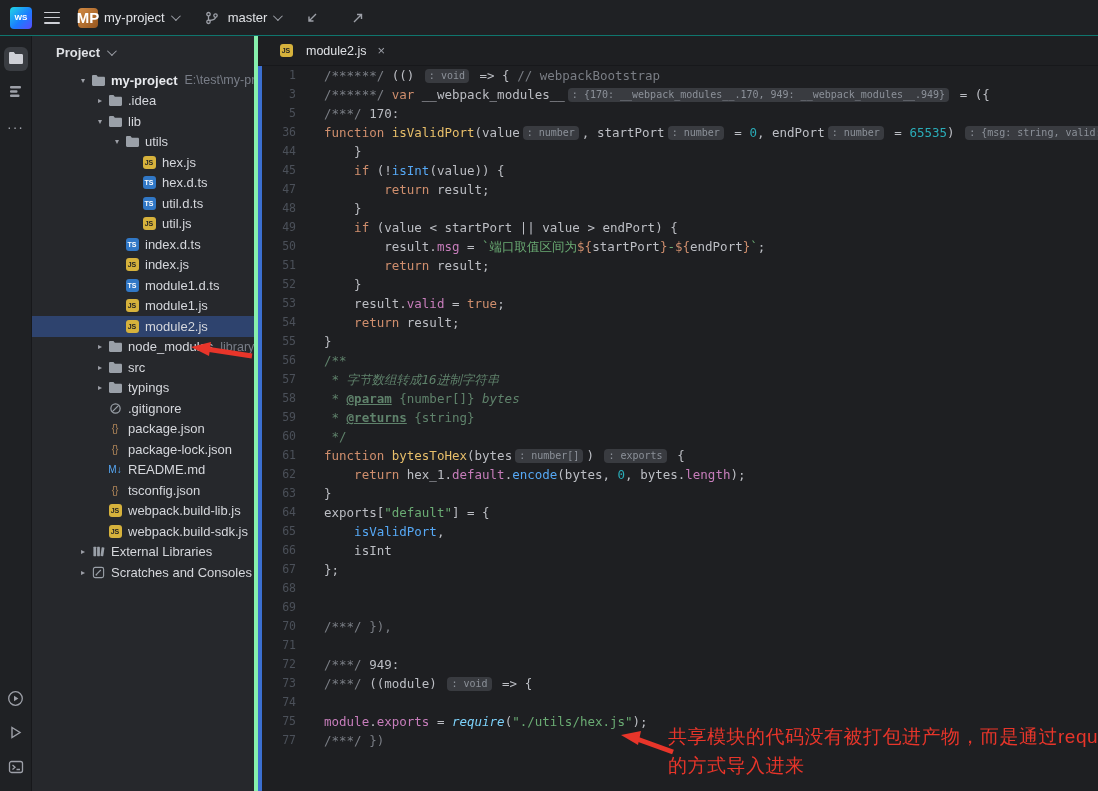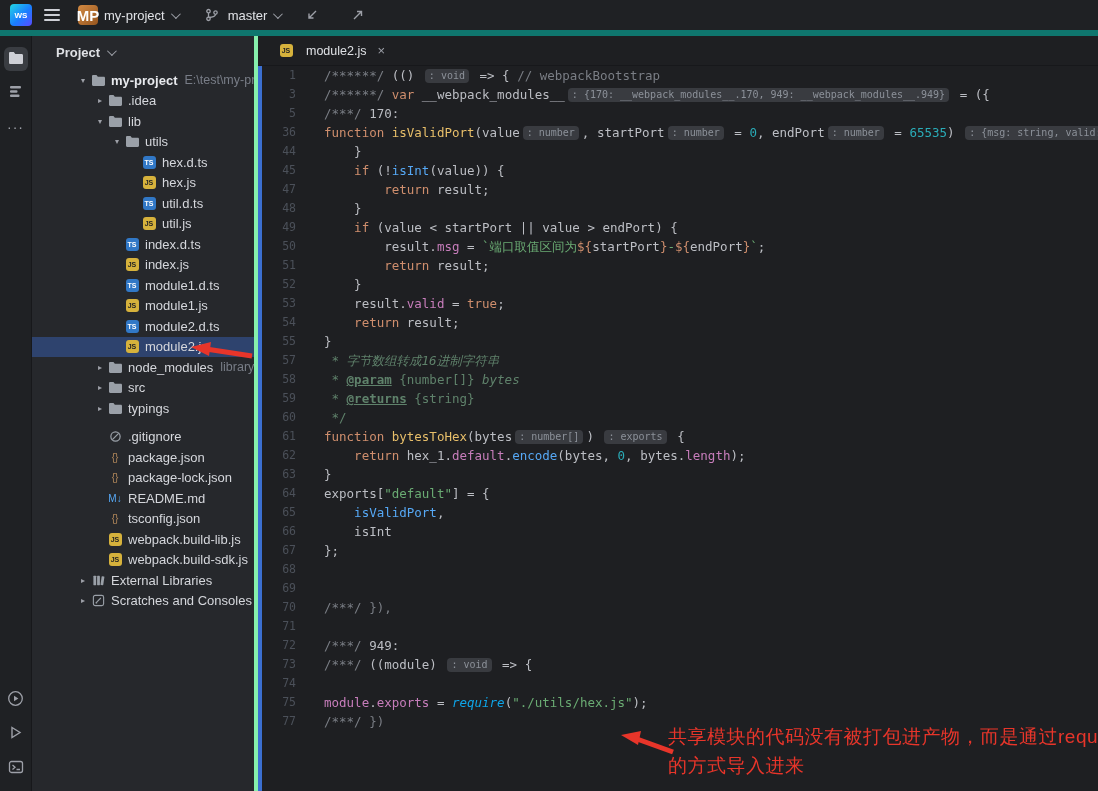--- a/index.html
+++ b/index.html
@@ -1,20 +1,20 @@
 <!DOCTYPE html>
 <html><head>
 <meta charset="utf-8">
 <style>
   * { margin:0; padding:0; box-sizing:border-box; }
   html,body { width:1098px; height:791px; background:#1e1f22; overflow:hidden;
     font-family:"Liberation Sans", sans-serif; position:relative; }
 
   
-  .toolbar { height:36px; background:#1f2124; border-bottom:6px solid #0f766e;
+  .toolbar { height:36px; background:#1f2124; border-bottom:1px solid #0f766e;
     display:flex; align-items:center; padding:0 10px; gap:12px; }
   .logo { width:22px; height:22px; border-radius:4px; flex:none;
     background:linear-gradient(135deg,#21d7e4 0%,#1a7dff 55%,#5a4bff 100%);
     color:#fff; font-size:8px; font-weight:bold; display:flex; align-items:center; justify-content:center; }
   .hamburger { width:16px; height:12px; display:flex; flex-direction:column; justify-content:space-between; cursor:pointer; }
   .hamburger i { display:block; height:1.6px; background:#ced0d6; border-radius:1px; }
   .widget { display:flex; align-items:center; gap:6px; color:#dfe1e5; font-size:13px; padding:3px 6px; border-radius:6px; }
   .badge { width:20px; height:20px; border-radius:4px; flex:none;
     background:linear-gradient(135deg,#d28a43,#96561f); color:#fff; font-size:15px; font-weight:bold;
     display:flex; align-items:center; justify-content:center; }
@@ -58,21 +58,21 @@
   .lc { flex:1; color:#bcbec4; }
 
   .tk-txt { color:#bcbec4; }
   .tk-cmt { color:#7a7e85; }
   .tk-doc { color:#5f826b; }
   .tk-docit { color:#5f826b; font-style:italic; }
   .tk-doctag { color:#5f826b; text-decoration:underline; font-weight:bold; }
   .tk-kw { color:#cf8e6d; }
   .tk-fn { color:#e8bf6a; }
   .tk-call { color:#56a8f5; }
-  .tk-callit { color:#0ea5e9; font-style:italic; }
+  .tk-callit { color:#7dd3fc; font-style:italic; }
   .tk-str { color:#6aab73; }
   .tk-num { color:#2aacb8; }
   .tk-prop { color:#c77dbb; }
   .tk-propit { color:#c77dbb; }
   .tk-inlay { display:inline-block; background:#393b40; color:#8c9199; border-radius:4px;
     padding:0 4px; margin:0 3px; font-size:10px; height:14px; line-height:14px; vertical-align:1.5px; }
 
   
   .ann { position:absolute; left:0; top:0; width:1098px; height:791px; pointer-events:none; }
   .ann svg { position:absolute; }
@@ -203,26 +203,26 @@
         <div class="trow" style="padding-left: 78px;">
           <span class="chev">▾</span>
           <span class="fic">
             <svg width="15" height="13" viewBox="0 0 16 14">
               <path d="M1 2.2C1 1.5 1.6 1 2.3 1h3.5l1.5 1.9h6.4c.7 0 1.3.6 1.3 1.3v7.5c0 .7-.6 1.3-1.3 1.3H2.3C1.6 13 1 12.4 1 11.7V2.2z" fill="#9aa0a8"></path>
             </svg>
           </span>
           <span class="tlabel">utils</span>
         </div>
         <div class="trow" style="padding-left: 109px;">
+          <span class="fic boxed" style="color: rgb(30, 31, 34); background: rgb(214, 178, 60);">JS</span>
+          <span class="tlabel">hex.js</span>
+        </div>
+        <div class="trow" style="padding-left: 109px;">
           <span class="fic boxed" style="color: rgb(255, 255, 255); background: rgb(49, 120, 198);">TS</span>
           <span class="tlabel">hex.d.ts</span>
-        </div>
-        <div class="trow" style="padding-left: 109px;">
-          <span class="fic boxed" style="color: rgb(30, 31, 34); background: rgb(214, 178, 60);">JS</span>
-          <span class="tlabel">hex.js</span>
         </div>
         <div class="trow" style="padding-left: 109px;">
           <span class="fic boxed" style="color: rgb(255, 255, 255); background: rgb(49, 120, 198);">TS</span>
           <span class="tlabel">util.d.ts</span>
         </div>
         <div class="trow" style="padding-left: 109px;">
           <span class="fic boxed" style="color: rgb(30, 31, 34); background: rgb(214, 178, 60);">JS</span>
           <span class="tlabel">util.js</span>
         </div>
         <div class="trow" style="padding-left: 92px;">
@@ -234,24 +234,20 @@
           <span class="tlabel">index.js</span>
         </div>
         <div class="trow" style="padding-left: 92px;">
           <span class="fic boxed" style="color: rgb(255, 255, 255); background: rgb(49, 120, 198);">TS</span>
           <span class="tlabel">module1.d.ts</span>
         </div>
         <div class="trow" style="padding-left: 92px;">
           <span class="fic boxed" style="color: rgb(30, 31, 34); background: rgb(214, 178, 60);">JS</span>
           <span class="tlabel">module1.js</span>
         </div>
-        <div class="trow" style="padding-left: 92px;">
-          <span class="fic boxed" style="color: rgb(255, 255, 255); background: rgb(49, 120, 198);">TS</span>
-          <span class="tlabel">module2.d.ts</span>
-        </div>
         <div class="trow sel" style="padding-left: 92px;">
           <span class="fic boxed" style="color: rgb(30, 31, 34); background: rgb(214, 178, 60);">JS</span>
           <span class="tlabel">module2.js</span>
         </div>
         <div class="trow" style="padding-left: 61px;">
           <span class="chev">▸</span>
           <span class="fic">
             <svg width="15" height="13" viewBox="0 0 16 14">
               <path d="M1 2.2C1 1.5 1.6 1 2.3 1h3.5l1.5 1.9h6.4c.7 0 1.3.6 1.3 1.3v7.5c0 .7-.6 1.3-1.3 1.3H2.3C1.6 13 1 12.4 1 11.7V2.2z" fill="#9aa0a8"></path>
             </svg>
@@ -270,21 +266,21 @@
         </div>
         <div class="trow" style="padding-left: 61px;">
           <span class="chev">▸</span>
           <span class="fic">
             <svg width="15" height="13" viewBox="0 0 16 14">
               <path d="M1 2.2C1 1.5 1.6 1 2.3 1h3.5l1.5 1.9h6.4c.7 0 1.3.6 1.3 1.3v7.5c0 .7-.6 1.3-1.3 1.3H2.3C1.6 13 1 12.4 1 11.7V2.2z" fill="#9aa0a8"></path>
             </svg>
           </span>
           <span class="tlabel">typings</span>
         </div>
-        <div class="trow" style="padding-left: 75px; margin-top: 8px;">
+        <div class="trow" style="padding-left: 75px;">
           <span class="fic">
             <svg width="13" height="13" viewBox="0 0 14 14" fill="none" stroke="#9aa0a8" stroke-width="1.3">
               <circle cx="7" cy="7" r="5"></circle>
               <path d="M3.6 10.4 L10.4 3.6"></path>
             </svg>
           </span>
           <span class="tlabel">.gitignore</span>
         </div>
         <div class="trow" style="padding-left: 75px;">
           <span class="fic" style="color: rgb(179, 136, 90);">{}</span>
@@ -353,20 +349,21 @@
           <div class="cl"><span class="ln">45</span><span class="lc"><span class="tk-txt">    </span><span class="tk-kw">if</span><span class="tk-txt"> (!</span><span class="tk-call">isInt</span><span class="tk-txt">(value)) {</span></span></div>
           <div class="cl"><span class="ln">47</span><span class="lc"><span class="tk-txt">        </span><span class="tk-kw">return</span><span class="tk-txt"> result;</span></span></div>
           <div class="cl"><span class="ln">48</span><span class="lc"><span class="tk-txt">    }</span></span></div>
           <div class="cl"><span class="ln">49</span><span class="lc"><span class="tk-txt">    </span><span class="tk-kw">if</span><span class="tk-txt"> (value &lt; startPort || value &gt; endPort) {</span></span></div>
           <div class="cl"><span class="ln">50</span><span class="lc"><span class="tk-txt">        result.</span><span class="tk-prop">msg</span><span class="tk-txt"> = </span><span class="tk-str">`端口取值区间为</span><span class="tk-kw">${</span><span class="tk-txt">startPort</span><span class="tk-kw">}</span><span class="tk-str">-</span><span class="tk-kw">${</span><span class="tk-txt">endPort</span><span class="tk-kw">}</span><span class="tk-str">`</span><span class="tk-txt">;</span></span></div>
           <div class="cl"><span class="ln">51</span><span class="lc"><span class="tk-txt">        </span><span class="tk-kw">return</span><span class="tk-txt"> result;</span></span></div>
           <div class="cl"><span class="ln">52</span><span class="lc"><span class="tk-txt">    }</span></span></div>
           <div class="cl"><span class="ln">53</span><span class="lc"><span class="tk-txt">    result.</span><span class="tk-prop">valid</span><span class="tk-txt"> = </span><span class="tk-kw">true</span><span class="tk-txt">;</span></span></div>
           <div class="cl"><span class="ln">54</span><span class="lc"><span class="tk-txt">    </span><span class="tk-kw">return</span><span class="tk-txt"> result;</span></span></div>
           <div class="cl"><span class="ln">55</span><span class="lc"><span class="tk-txt">}</span></span></div>
+          <div class="cl"><span class="ln">56</span><span class="lc"><span class="tk-doc">/**</span></span></div>
           <div class="cl"><span class="ln">57</span><span class="lc"><span class="tk-docit"> * 字节数组转成16进制字符串</span></span></div>
           <div class="cl"><span class="ln">58</span><span class="lc"><span class="tk-doc"> * </span><span class="tk-doctag">@param</span><span class="tk-doc"> {number[]} </span><span class="tk-docit">bytes</span></span></div>
           <div class="cl"><span class="ln">59</span><span class="lc"><span class="tk-doc"> * </span><span class="tk-doctag">@returns</span><span class="tk-doc"> {string}</span></span></div>
           <div class="cl"><span class="ln">60</span><span class="lc"><span class="tk-doc"> */</span></span></div>
           <div class="cl"><span class="ln">61</span><span class="lc"><span class="tk-kw">function </span><span class="tk-fn">bytesToHex</span><span class="tk-txt">(bytes</span><span class="tk-inlay">: number[]</span><span class="tk-txt">) </span><span class="tk-inlay">: exports</span><span class="tk-txt"> {</span></span></div>
           <div class="cl"><span class="ln">62</span><span class="lc"><span class="tk-txt">    </span><span class="tk-kw">return</span><span class="tk-txt"> hex_1.</span><span class="tk-propit">default</span><span class="tk-txt">.</span><span class="tk-call">encode</span><span class="tk-txt">(bytes, </span><span class="tk-num">0</span><span class="tk-txt">, bytes.</span><span class="tk-prop">length</span><span class="tk-txt">);</span></span></div>
           <div class="cl"><span class="ln">63</span><span class="lc"><span class="tk-txt">}</span></span></div>
           <div class="cl"><span class="ln">64</span><span class="lc"><span class="tk-txt">exports[</span><span class="tk-str">"default"</span><span class="tk-txt">] = {</span></span></div>
           <div class="cl"><span class="ln">65</span><span class="lc"><span class="tk-txt">    </span><span class="tk-call">isValidPort</span><span class="tk-txt">,</span></span></div>
           <div class="cl"><span class="ln">66</span><span class="lc"><span class="tk-txt">    isInt</span></span></div>

